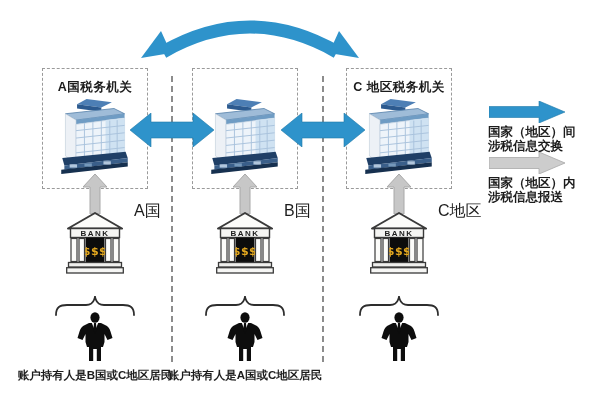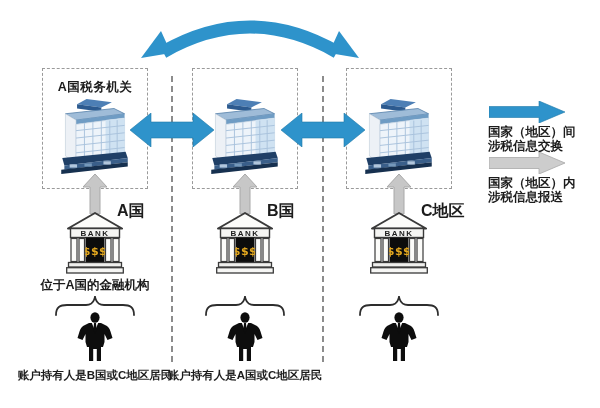--- a/index.html
+++ b/index.html
@@ -18,21 +18,21 @@
     font-size:12.5px;font-weight:700;letter-spacing:0.5px;white-space:nowrap;
   }
   .building{position:absolute;left:18px;top:30px;}
   .dash-line{
     position:absolute;top:76px;height:286px;width:0;
     border-left:2px dashed #8c8c8c;z-index:1;
   }
   .h-arrow{z-index:3;}
   .arc-arrow{z-index:3;}
   .region-label{
-    position:absolute;left:97px;top:201px;font-size:16px;font-weight:700;white-space:nowrap;
+    position:absolute;left:114px;top:201px;font-size:16px;font-weight:400;white-space:nowrap;
   }
   .institution-label{
     position:absolute;left:-15px;top:277px;width:180px;text-align:center;
     font-size:12.5px;font-weight:700;white-space:nowrap;
   }
   .account-label{
     position:absolute;left:-18px;top:368px;width:186px;text-align:center;
     font-size:11.5px;font-weight:700;white-space:nowrap;
   }
   .legend-text{
@@ -96,21 +96,20 @@
       <text x="29" y="24" text-anchor="middle" class="bank-sign">BANK</text>
       <rect x="19.5" y="25.5" width="19" height="25" fill="#0c0c0c"></rect>
       <text x="29" y="42.5" text-anchor="middle" class="bank-money">$$$</text>
       <rect x="5" y="26.5" width="6" height="23" fill="#fcfcfa" stroke="#3a3a3a" stroke-width="1.2"></rect>
       <rect x="13" y="26.5" width="5.5" height="23" fill="#fcfcfa" stroke="#3a3a3a" stroke-width="1.2"></rect>
       <rect x="39.5" y="26.5" width="5.5" height="23" fill="#fcfcfa" stroke="#3a3a3a" stroke-width="1.2"></rect>
       <rect x="47" y="26.5" width="6" height="23" fill="#fcfcfa" stroke="#3a3a3a" stroke-width="1.2"></rect>
       <rect x="2.5" y="50.5" width="53" height="4.5" fill="#efefed" stroke="#3a3a3a" stroke-width="1.3"></rect>
       <rect x="0.7" y="55.7" width="56.6" height="5.3" fill="#f6f6f4" stroke="#3a3a3a" stroke-width="1.3"></rect>
     </svg>
-    <div class="institution-label">位于A国的金融机构</div>
     <svg class="abs" style="left:35px;top:296px;" width="80" height="20" viewBox="0 0 80 20">
       <path d="M1,19 C1,11 5,9 12,9 L31,9 C36,9 38,7 39.2,3.5 L40,1 L40.8,3.5 C42,7 44,9 49,9 L68,9 C75,9 79,11 79,19 M40,1 L40,-2" stroke="#2d2d2d" stroke-width="1.8" fill="none" stroke-linecap="round"></path>
     </svg>
     <svg class="abs" style="left:57px;top:312px;" width="36" height="52" viewBox="0 0 36 52">
       <ellipse cx="18" cy="5.5" rx="4.6" ry="5.2" fill="#0d0d0d"></ellipse>
       <path d="M12,11 L24,11 L28,13 C31,14 32.5,16.5 33.5,19.5 L35.5,26 L30.5,28 L27.5,22 L27.5,30
                L26,35 L24,35 L24,49 L19.8,49 L19.8,37 L16.2,37 L16.2,49 L12,49 L12,35 L10,35
                L8.5,30 L8.5,22 L5.5,28 L0.5,26 L2.5,19.5 C3.5,16.5 5,14 8,13 Z" fill="#0d0d0d"></path>
       <polygon points="14.8,11 21.2,11 18,18.5" fill="#ffffff"></polygon>
       <polygon points="17,11 19,11 19.6,18 18,21.5 16.4,18" fill="#0d0d0d"></polygon>
@@ -164,20 +163,21 @@
                L26,35 L24,35 L24,49 L19.8,49 L19.8,37 L16.2,37 L16.2,49 L12,49 L12,35 L10,35
                L8.5,30 L8.5,22 L5.5,28 L0.5,26 L2.5,19.5 C3.5,16.5 5,14 8,13 Z" fill="#0d0d0d"></path>
       <polygon points="14.8,11 21.2,11 18,18.5" fill="#ffffff"></polygon>
       <polygon points="17,11 19,11 19.6,18 18,21.5 16.4,18" fill="#0d0d0d"></polygon>
     </svg>
     <div class="account-label">账户持有人是A国或C地区居民</div>
   </div>
 
   <div class="col" style="left:324px;z-index:2;">
     <div class="authority-box">
+      <div class="authority-title">C 地区税务机关</div>
       <svg class="building" width="68" height="76" viewBox="0 0 64 72">
         <polygon points="24,0 48,3 38,8 15,5" fill="#4d7fb5"></polygon>
         <polygon points="15,5 38,8 38,12 15,9" fill="#2c5a8f"></polygon>
         <polygon points="4,14 50,9 60,14 14,20" fill="#9fbcd8" stroke="#5b85ad" stroke-width="0.8"></polygon>
         <polygon points="14,20 60,14 60,18 14,24" fill="#6f9cc4"></polygon>
         <polygon points="4,14 14,20 14,61 4,54" fill="#edf1f6" stroke="#c2cedb" stroke-width="0.6"></polygon>
         <polygon points="14,24 60,18 60,56 14,61" fill="#eef4fa" stroke="#b8c9da" stroke-width="0.6"></polygon>
         <polygon points="42,20 60,18 60,56 42,58" fill="#cfe2f2"></polygon>
         <path d="M22,23 L22,60 M30,22 L30,59 M38,21 L38,59 M46,20.5 L46,57.5 M53,20 L53,57
                  M14,30 L60,25 M14,37 L60,32 M14,44 L60,39 M14,51 L60,46" stroke="#a9c2dc" stroke-width="0.9" fill="none"></path>

